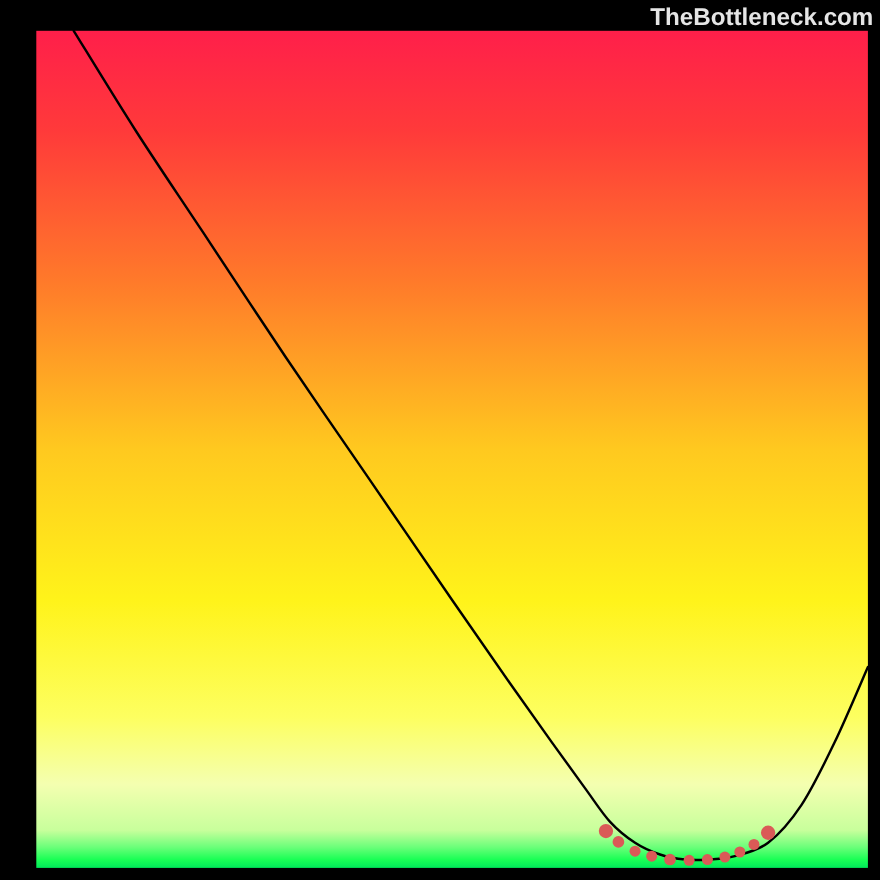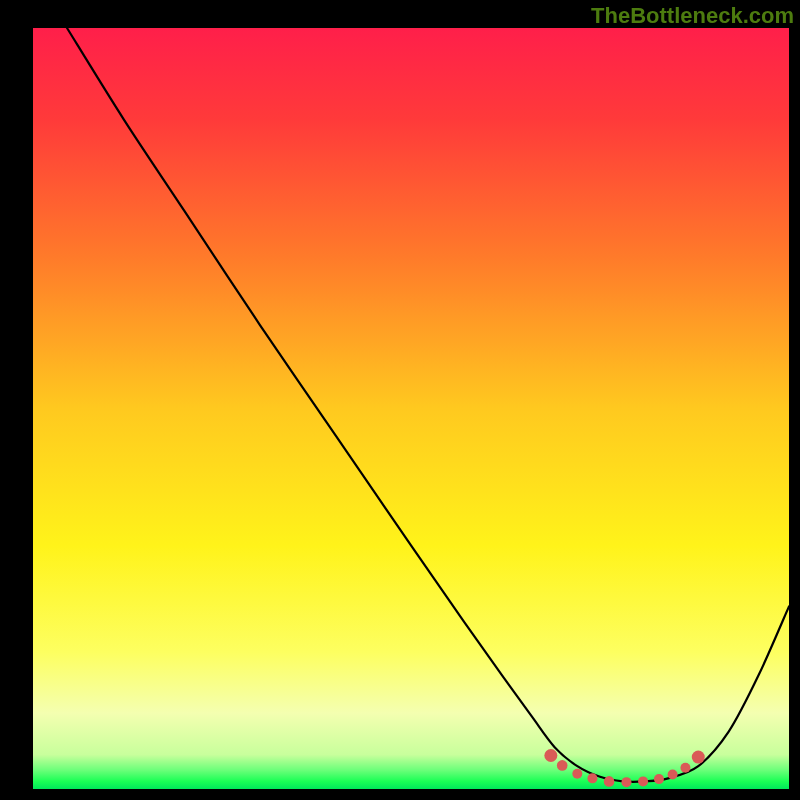--- a/index.html
+++ b/index.html
@@ -10,21 +10,21 @@
     height: 800px;
     background: #000;
   }
   .attribution {
     position: absolute;
     top: 3px;
     right: 6px;
     font-family: Arial, Helvetica, sans-serif;
     font-size: 22px;
     font-weight: bold;
-    color: #4d7c0f;
+    color: #e5e5e5;
     z-index: 10;
   }
   svg.plot {
     position: absolute;
     left: 0;
     top: 0;
   }
 </style>
 </head>
 <body>

